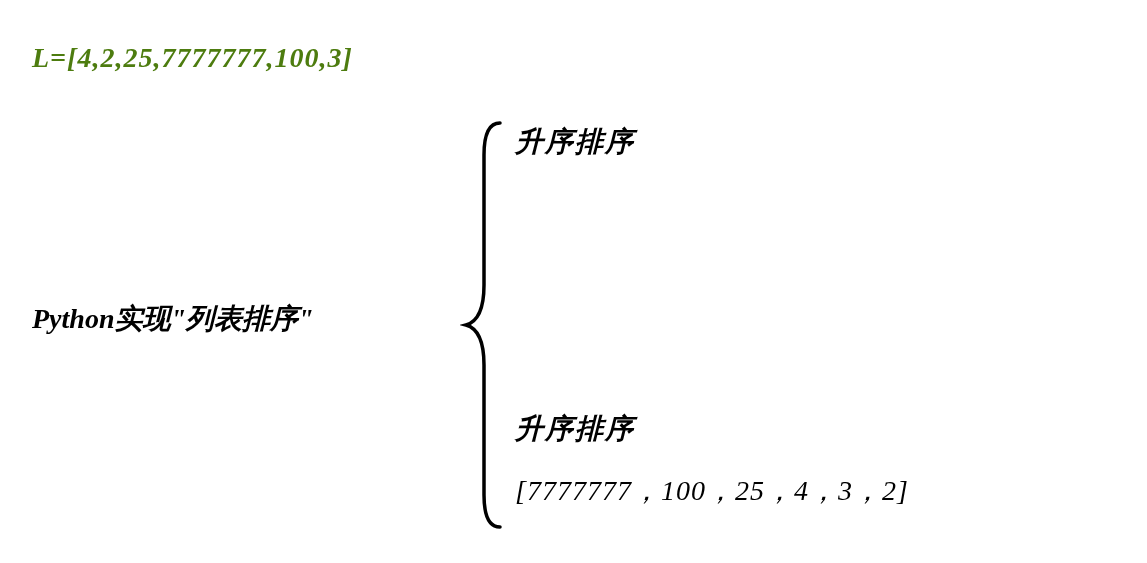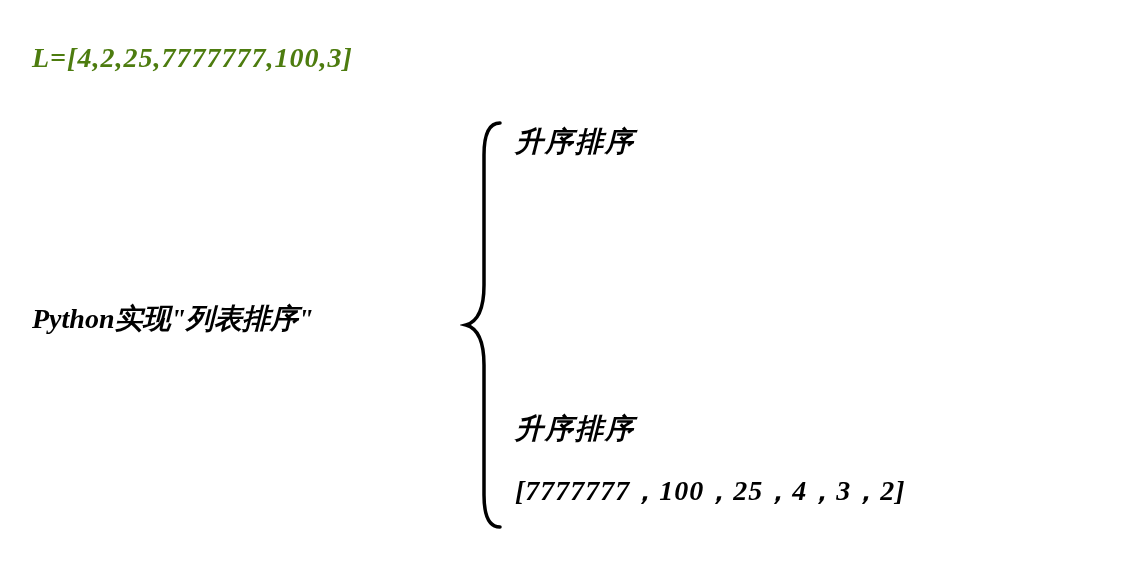--- a/index.html
+++ b/index.html
@@ -56,21 +56,21 @@
       top: 410px;
       left: 515px;
       color: #000000;
     }
     .branch-bottom .title {
       font-weight: bold;
       margin-bottom: 24px;
       letter-spacing: 2px;
     }
     .branch-bottom .values {
-      font-weight: bold;
+      font-weight: normal;
       letter-spacing: 1px;
     }
   </style>
 </head>
 <body>
 
 <div class="header">L=[4,2,25,7777777,100,3]</div>
 
 <div class="concept-label">Python实现"列表排序"</div>
 

